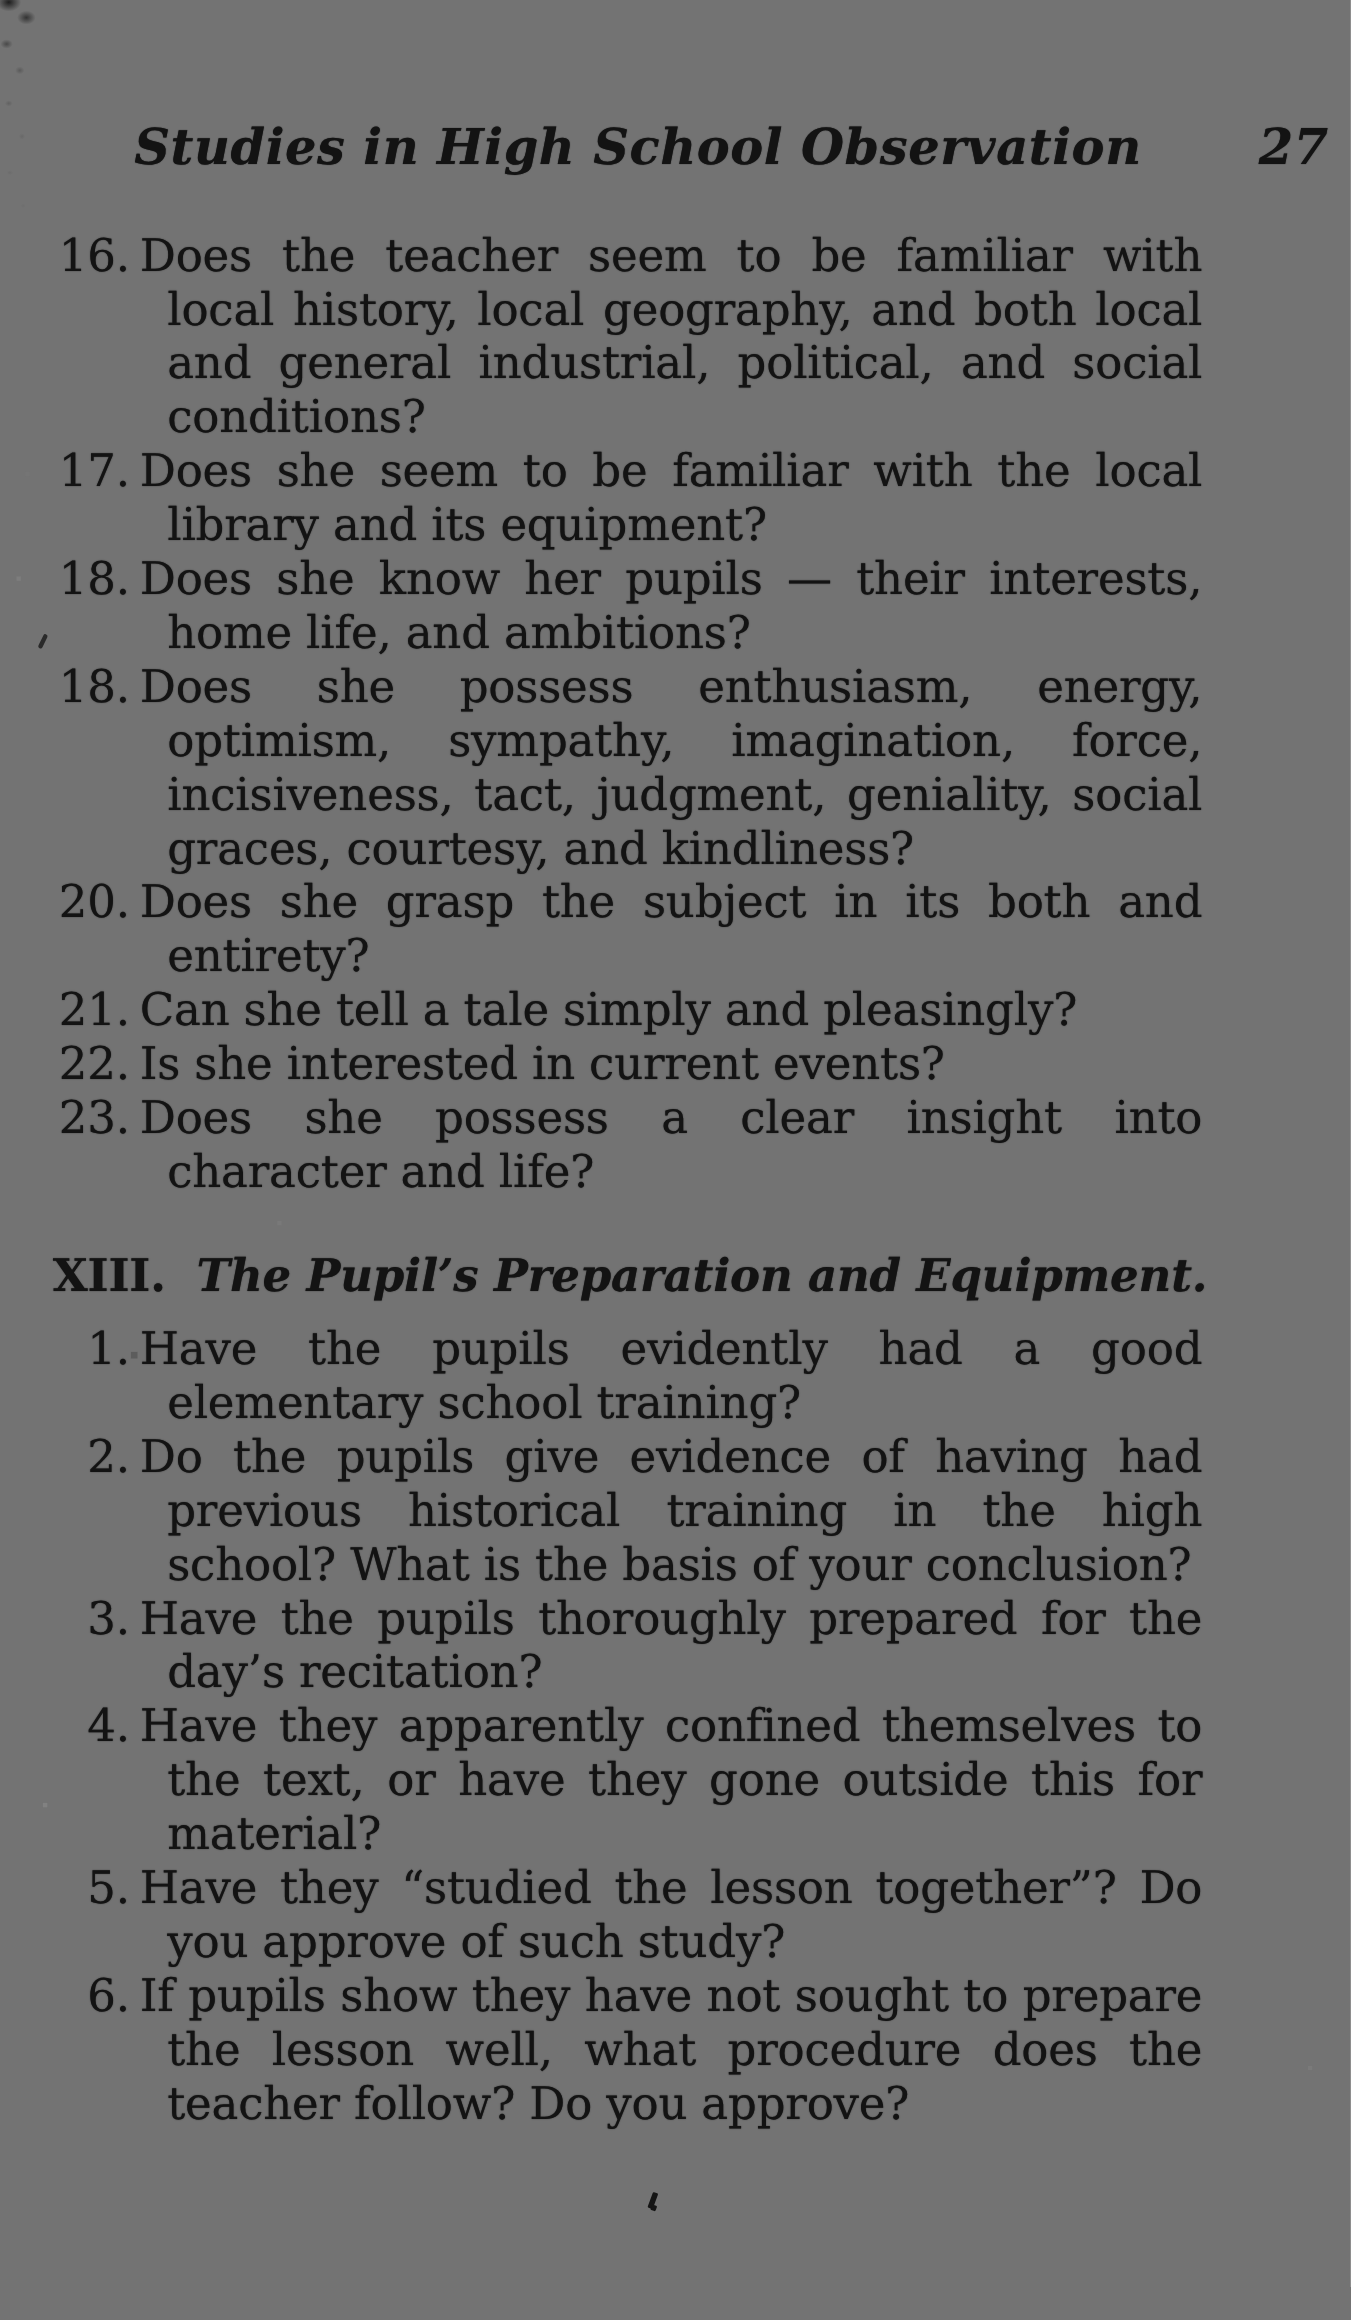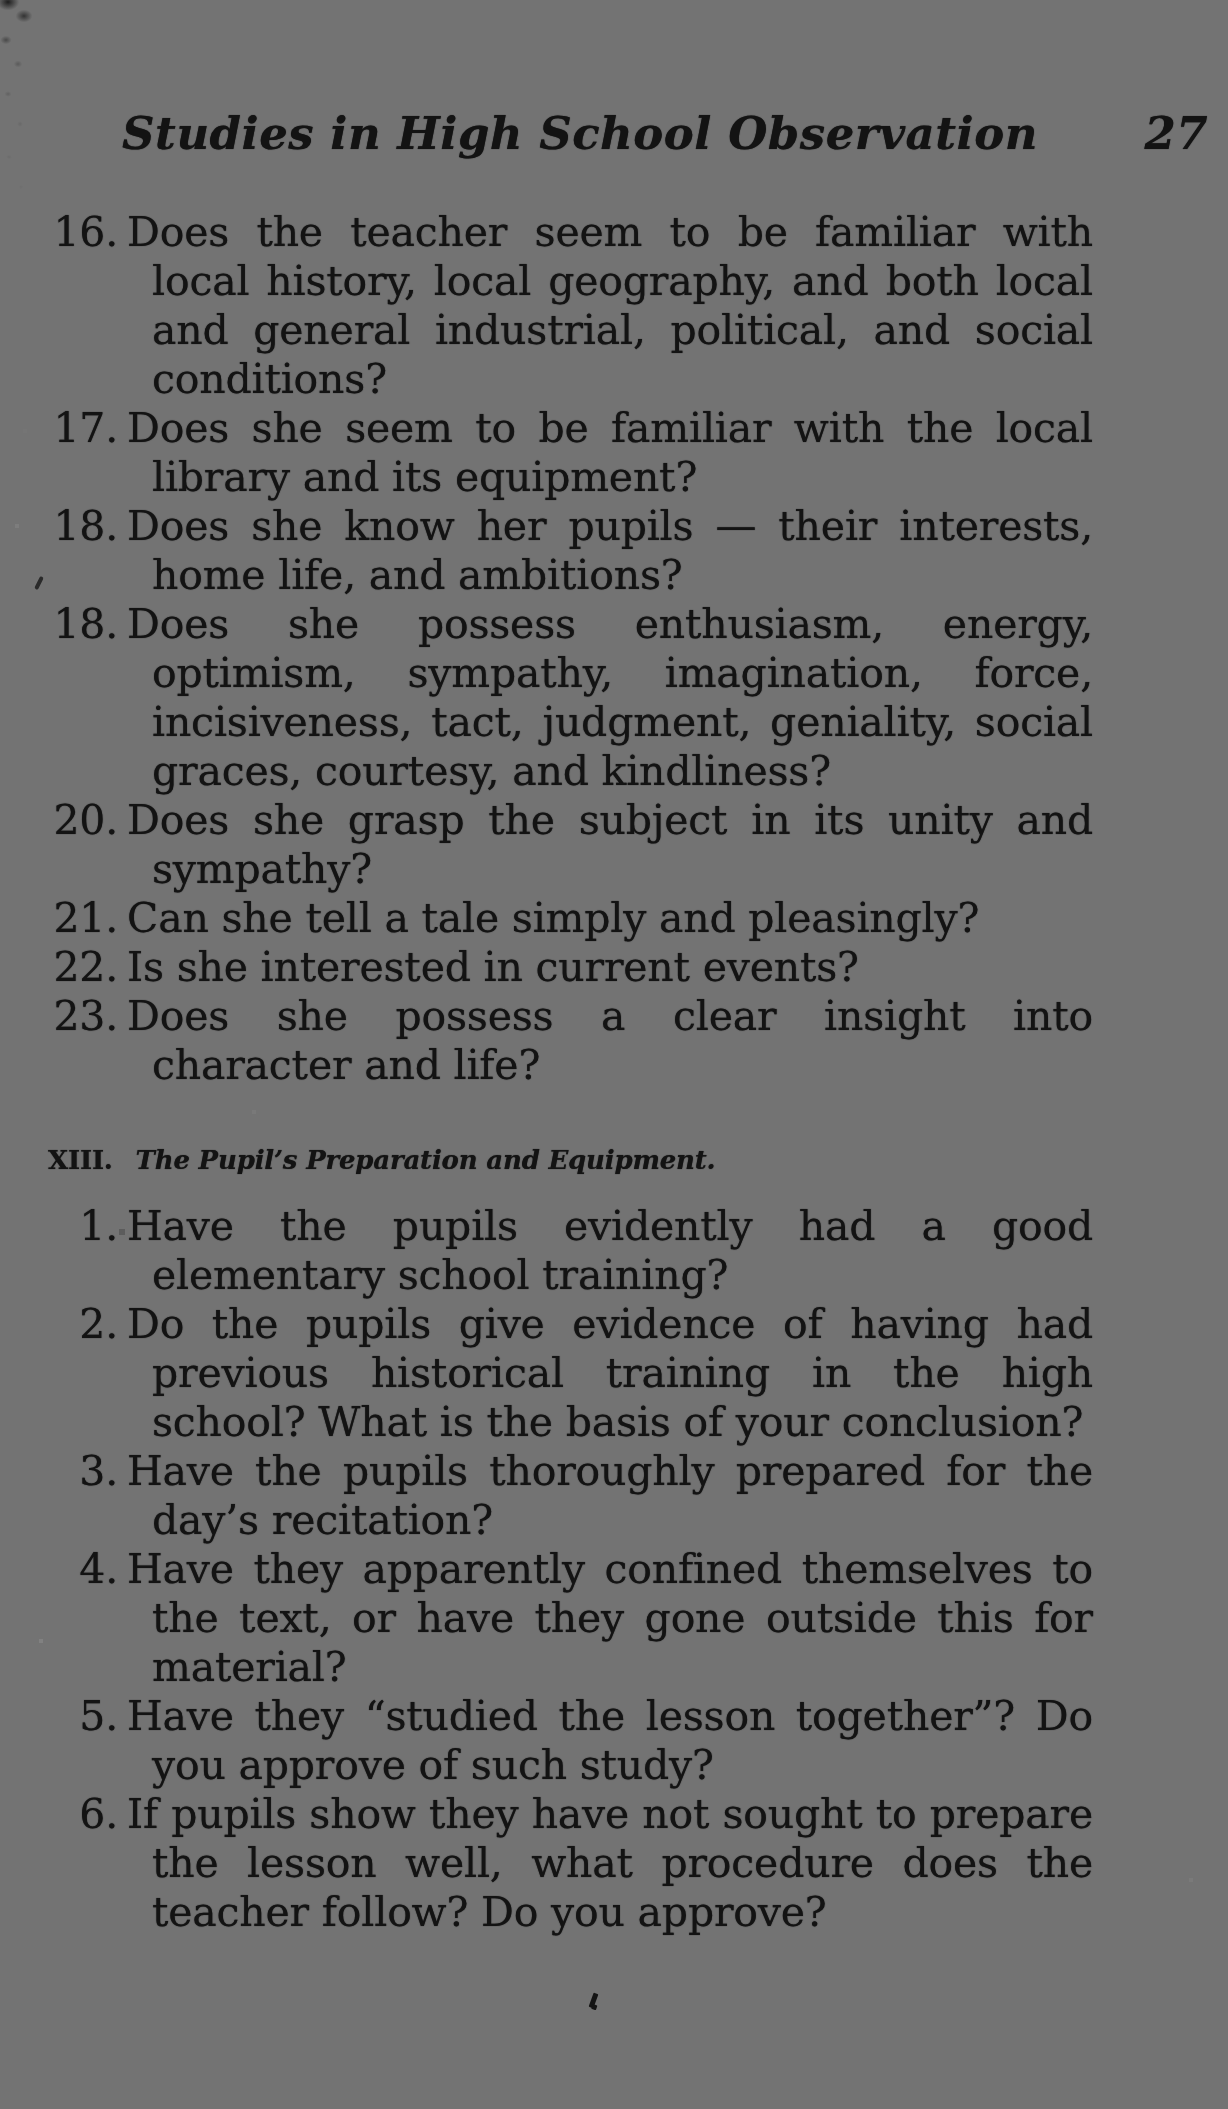--- a/index.html
+++ b/index.html
@@ -115,21 +115,21 @@
     position: absolute;
     left: -140px;
     top: 0;
     width: 106px;
     text-align: right;
     text-indent: 0;
   }
   .section-heading {
     margin: 46px 0 17px 0;
     padding-left: 48px;
-    font-size: 26px;
+    font-size: 41px;
     line-height: 49px;
     font-weight: 700;
     text-indent: 0;
   }
   .sec-num { font-style: normal; }
   .sec-title { font-style: italic; margin-left: 14px; font-weight: 700; }
 </style>
 </head>
 <body>
 
@@ -145,21 +145,21 @@
     <span class="page-num">27</span>
   </header>
 
   <main class="content">
 
     <ol class="q-list">
         <li class="q-item"><span class="q-num">16.</span><span class="q-text">Does the teacher seem to be familiar with local history, local geography, and both local and general industrial, political, and social conditions?</span></li>
         <li class="q-item"><span class="q-num">17.</span><span class="q-text">Does she seem to be familiar with the local library and its equipment?</span></li>
         <li class="q-item"><span class="q-num">18.</span><span class="q-text">Does she know her pupils — their interests, home life, and ambitions?</span></li>
         <li class="q-item"><span class="q-num">18.</span><span class="q-text">Does she possess enthusiasm, energy, optimism, sympathy, imagination, force, incisiveness, tact, judgment, geniality, social graces, courtesy, and kindliness?</span></li>
-        <li class="q-item"><span class="q-num">20.</span><span class="q-text">Does she grasp the subject in its unity and sympathy?</span></li>
+        <li class="q-item"><span class="q-num">20.</span><span class="q-text">Does she grasp the subject in its both and entirety?</span></li>
         <li class="q-item"><span class="q-num">21.</span><span class="q-text">Can she tell a tale simply and pleasingly?</span></li>
         <li class="q-item"><span class="q-num">22.</span><span class="q-text">Is she interested in current events?</span></li>
         <li class="q-item"><span class="q-num">23.</span><span class="q-text">Does she possess a clear insight into character and life?</span></li>
       </ol>
 
     <h2 class="section-heading">
       <span class="sec-num">XIII.</span>
       <span class="sec-title">The Pupil’s Preparation and Equipment.</span>
     </h2>
 

